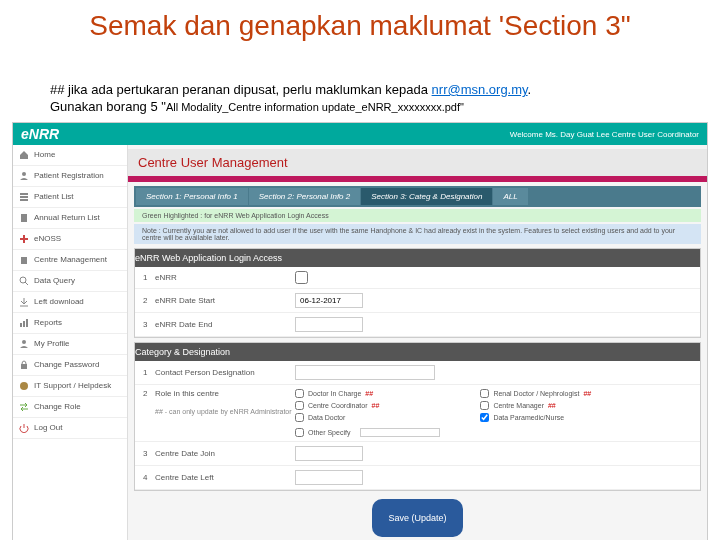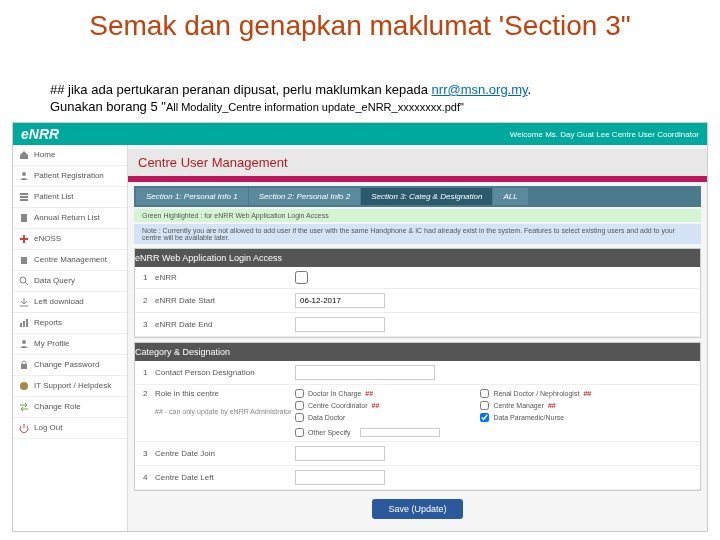--- a/index.html
+++ b/index.html
@@ -24,29 +24,29 @@
 .section-tabs { background: #4a7a8c; display: flex; padding: 2px; margin: 4px 6px 0; font-style: italic; }
 .section-tab { padding: 4px 10px; font-size: 8px; color: #fff; background: #5a8a9c; margin-right: 1px; cursor: pointer; }
 .section-tab.active { background: #2a5a6c; text-align: center; }
 .green-note { background: #d4f4d4; padding: 3px 8px; margin: 2px 6px 0; font-size: 7px; color: #555; }
 .blue-note { background: #d4e4f4; padding: 3px 8px; margin: 2px 6px 0; font-size: 7px; color: #555; }
 .section-box { margin: 4px 6px 0; border: 1px solid #ccc; }
 .section-box-header { background: #555; color: #fff; padding: 4px 0; font-size: 9px; }
 .form-row { display: flex; align-items: center; padding: 4px 8px; background: #fff; border-bottom: 1px solid #eee; font-size: 8px; color: #555; }
 .form-row .num { width: 12px; }
 .form-row .label { width: 140px; }
-.form-row input[type=text] { font-size: 8px; padding: 2px 4px; border: 1px solid #ccc; width: 90px; }
+.form-row input[type=text] { font-size: 8px; padding: 2px 4px; border: 1px solid #ccc; width: 68px; }
 .checkbox-grid { display: flex; gap: 40px; flex: 1; }
 .checkbox-col { display: flex; flex-direction: column; gap: 3px; }
 .checkbox-item { display: flex; align-items: center; gap: 4px; font-size: 7px; color: #555; }
 .checkbox-item input { width: 9px; height: 9px; }
 .checkbox-item .red { color: #c00; }
 .other { margin-top: 3px; }
 .save-wrap { text-align: center; padding: 8px; }
-.save-btn { background: #2a5a9c; color: #fff; border: none; padding: 5px 16px; font-size: 9px; border-radius: 3px; cursor: pointer; }
+.save-btn { background: #2a5a9c; color: #fff; border: none; padding: 14px 16px; font-size: 9px; border-radius: 10px; cursor: pointer; }
 svg { width: 10px; height: 10px; }
 </style>
 </head>
 <body>
 
 <div class="slide-title">Semak dan genapkan maklumat 'Section 3"</div>
 <div class="slide-note">
   <span>## jika ada pertukaran peranan dipusat, perlu maklumkan kepada </span><a href="#">nrr@msn.org.my</a><span>.</span>
 </div>
 <div class="slide-sub">

